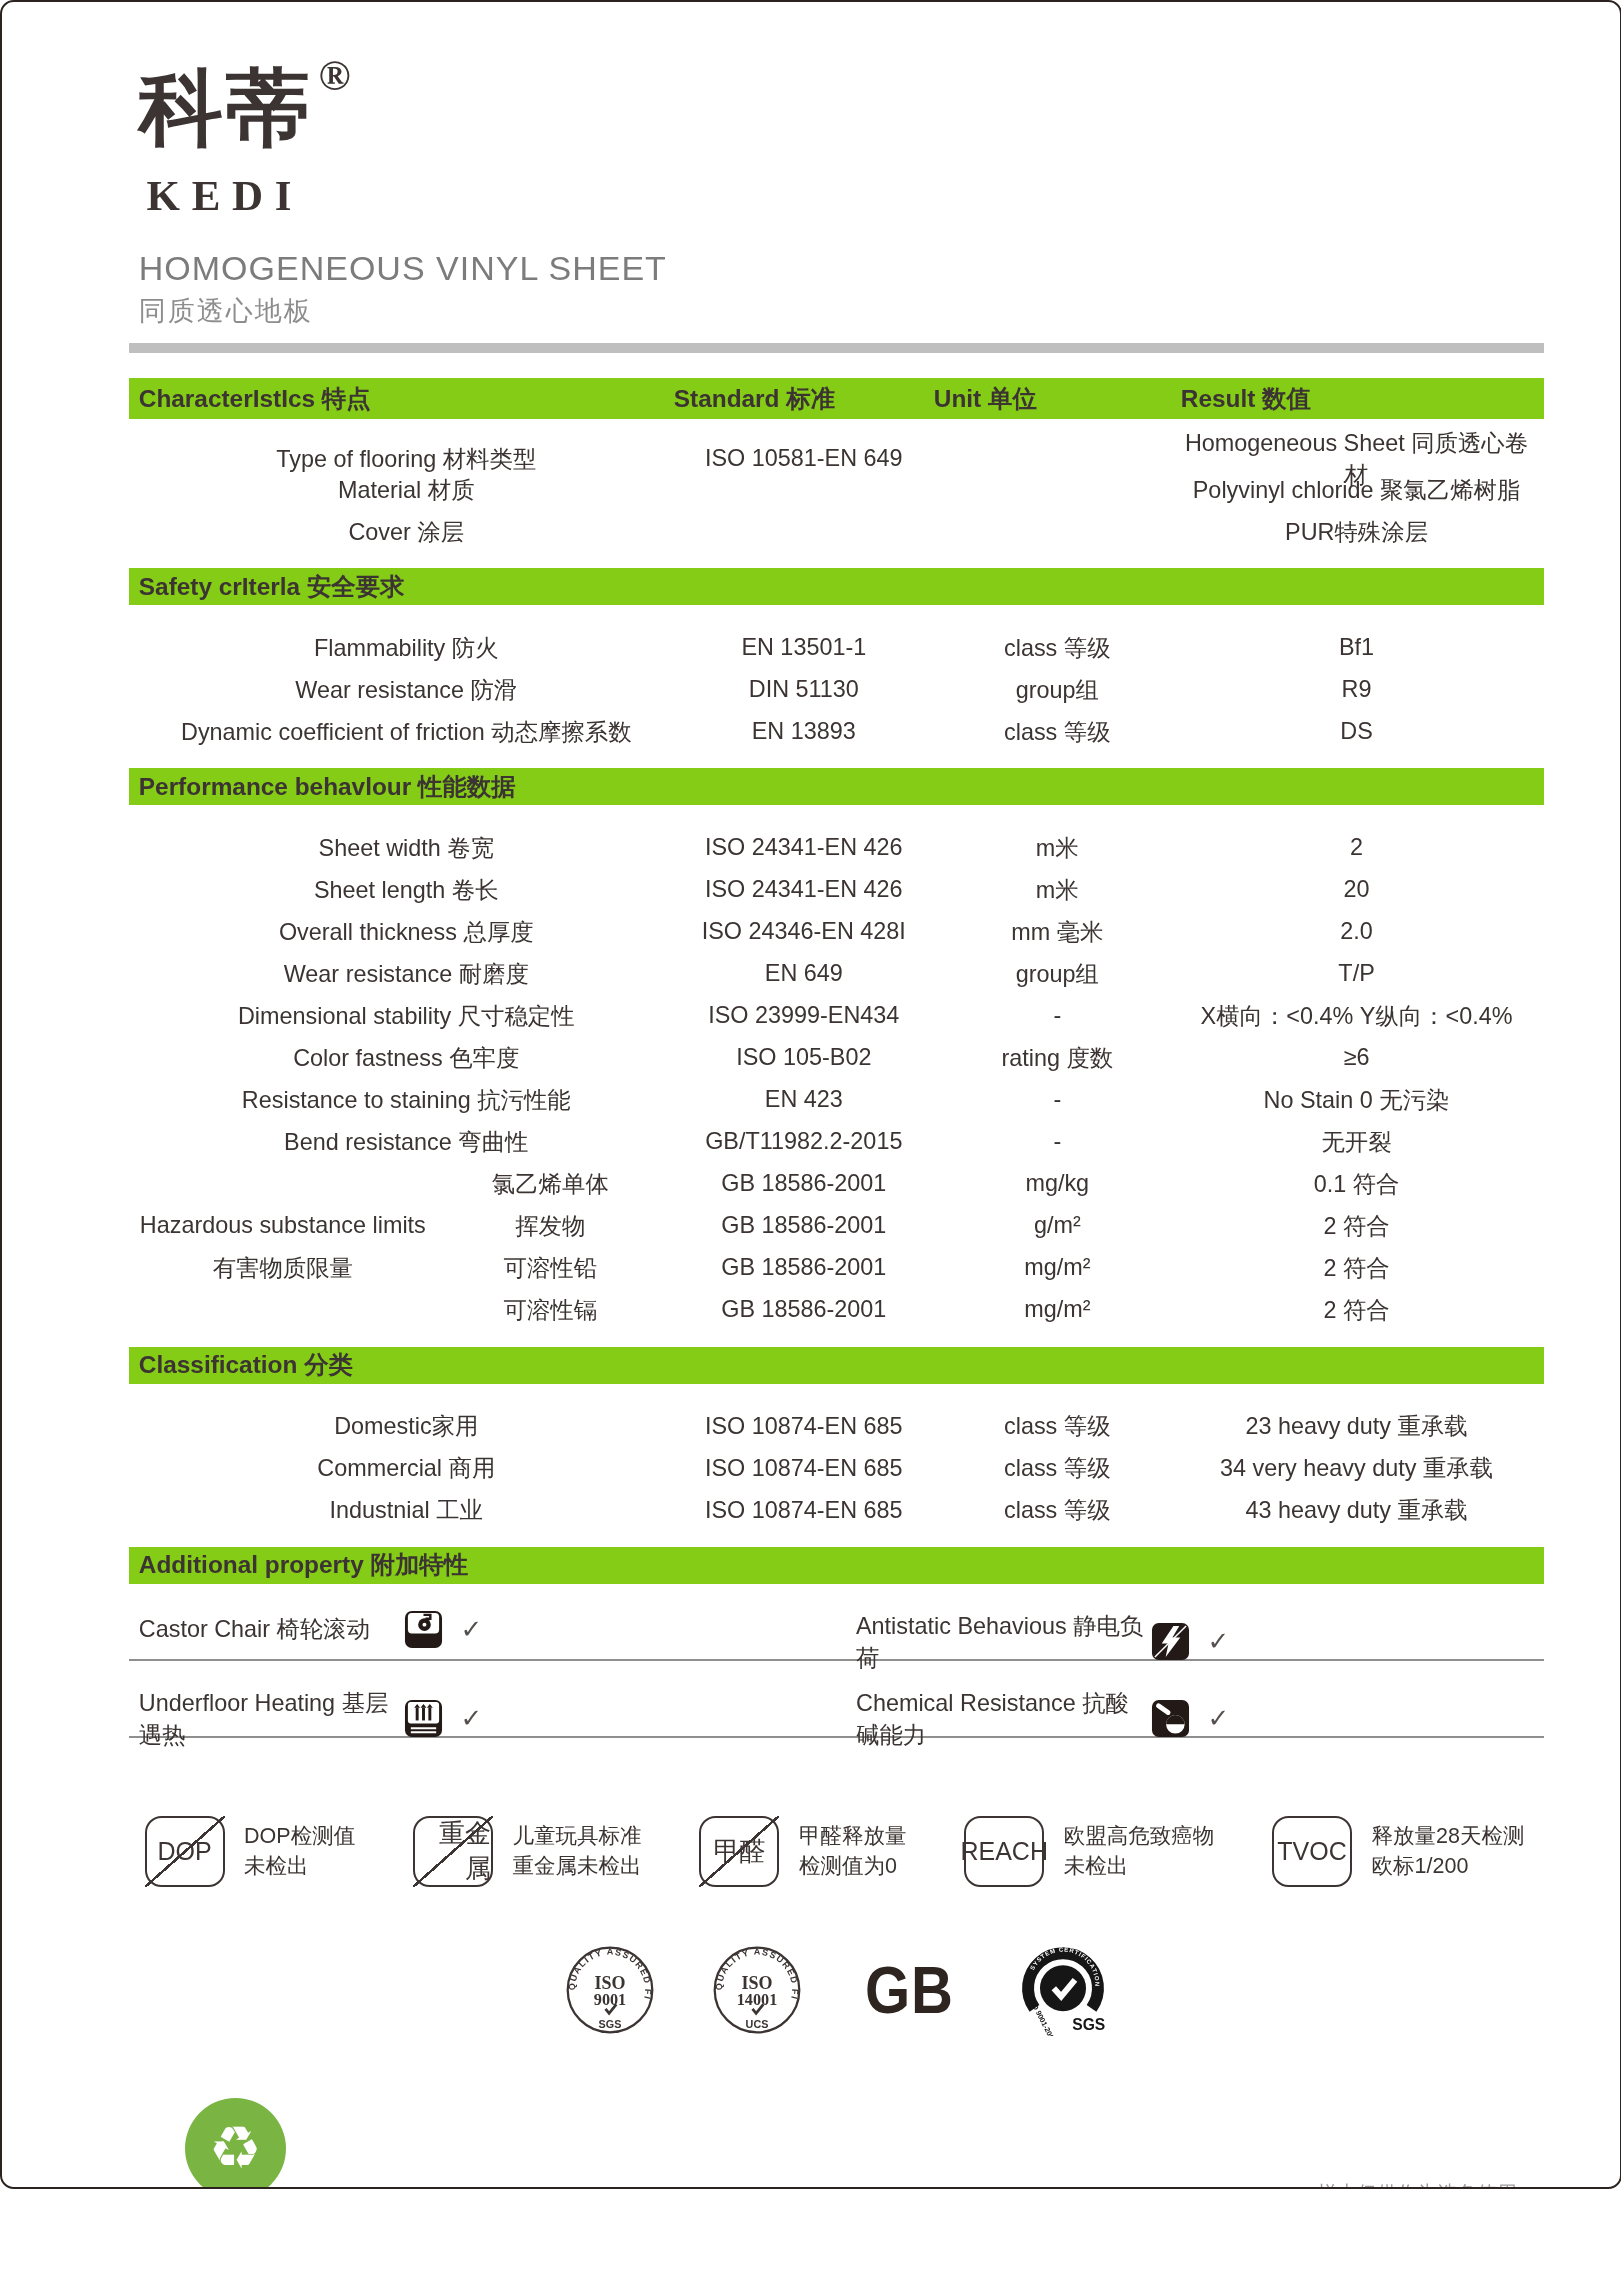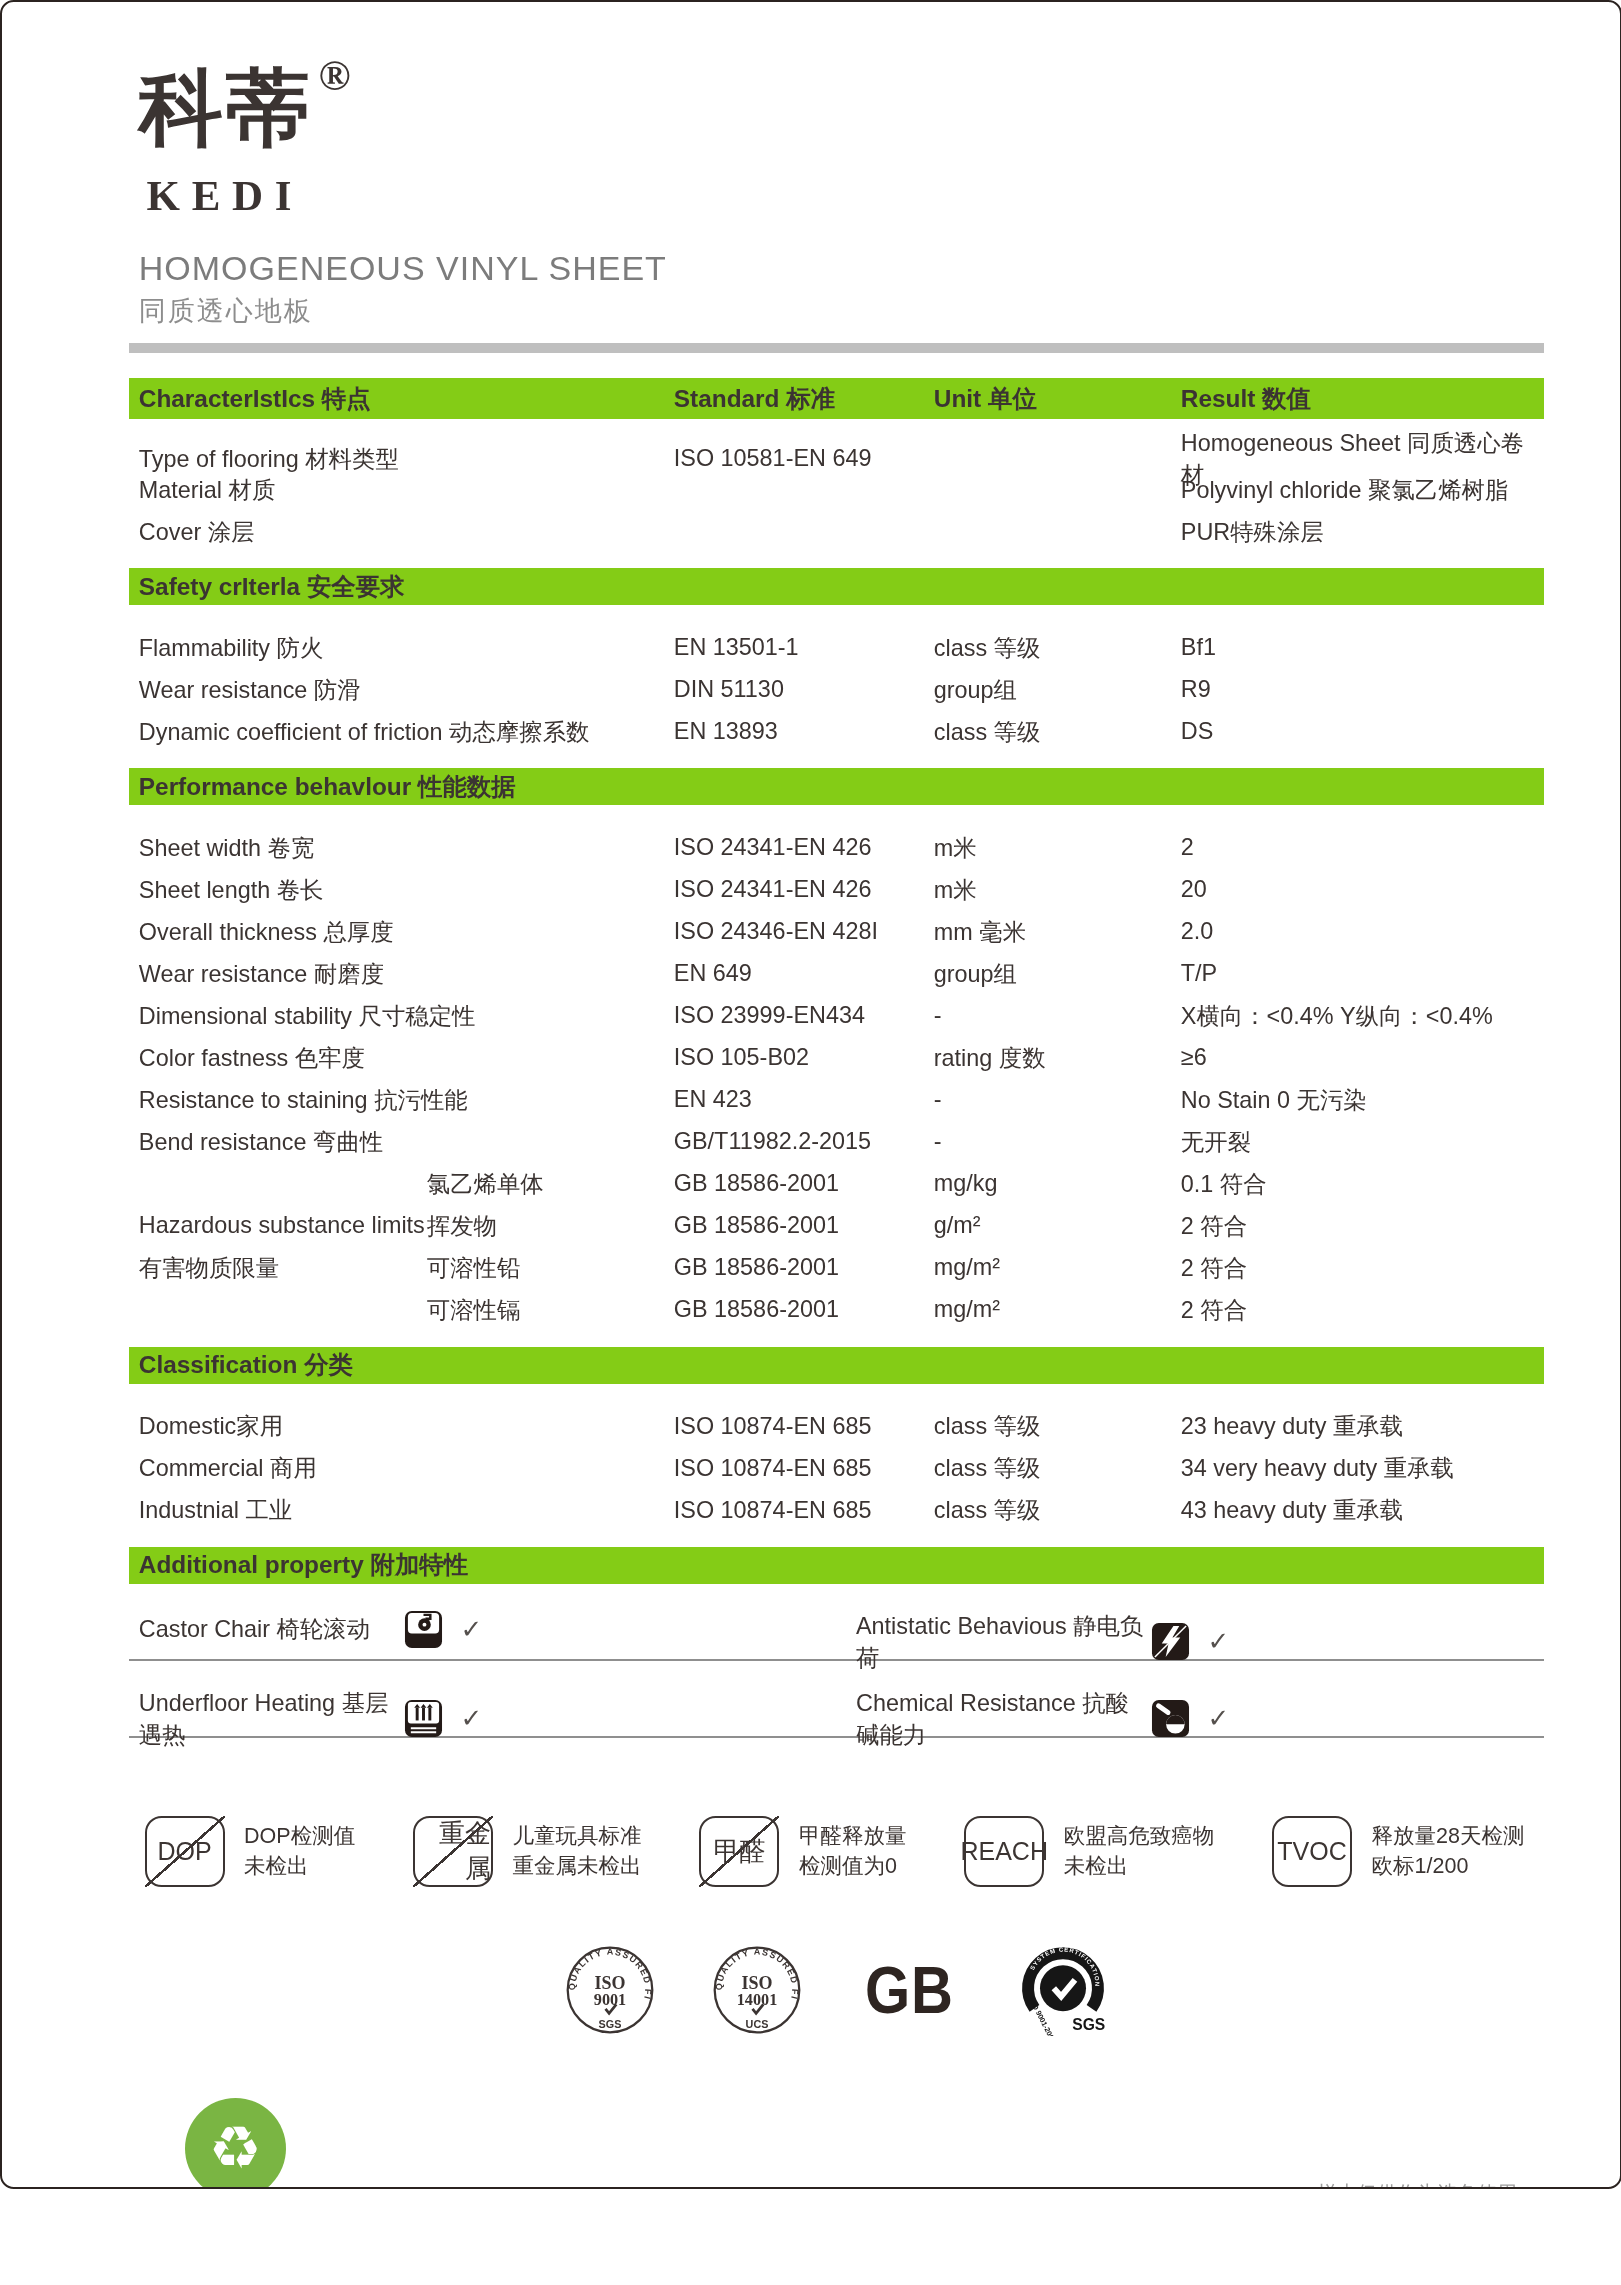--- a/index.html
+++ b/index.html
@@ -17,21 +17,21 @@
   .brand-en { font-family: "Liberation Serif", "DejaVu Serif", serif; font-weight: bold; font-size: 43px; letter-spacing: 11.7px; margin-left: 7.8px; margin-top: 16px; }
   
   .page-title { margin: 29px 0 0 9.8px; font-size: 34px; font-weight: normal; color: #7c7c7c; letter-spacing: 1px; }
   .page-subtitle { margin: 4.9px 0 0 9.8px; font-size: 27px; color: #8d8d8d; letter-spacing: 2px; }
   .top-divider { height: 9.8px; background: #bfbfbf; margin-top: 14.6px; }
   
   .band { background: #84cc16; font-weight: bold; font-size: 24.4px; color: #3b3432; }
   .thead { margin-top: 25px; height: 41px; display: grid; grid-template-columns: 288px 247px 260px 247px auto; align-items: center; padding: 0 11.7px 0 9.8px; }
   .thead .h-char { grid-column: 1 / 3; }
   .section-band { height: 37px; display: flex; align-items: center; padding-left: 9.8px; margin: 15.6px 0 21.5px; }
-  #table-body { margin-top: 7.8px; }
+  #table-body { margin-top: 7.8px; text-align: center; }
   .row { display: grid; grid-template-columns: 288px 247px 260px 247px auto; align-items: center; height: 42px; font-size: 23.4px; padding: 0 11.7px 0 9.8px; }
   .cell.span2 { grid-column: 1 / 3; }
   
   .additional .section-band { margin-bottom: 7.8px; }
   .add-row { display: flex; align-items: flex-start; height: 51px; border-bottom: 2px solid #8f8f8f; margin-top: 26px; }
   .add-cell { display: flex; align-items: center; }
   .add-cell.left { width: 727px; padding-left: 9.8px; }
   .add-cell.right { flex: 1; }
   .add-label { font-size: 23.4px; }
   .left .add-label { width: 265px; }

